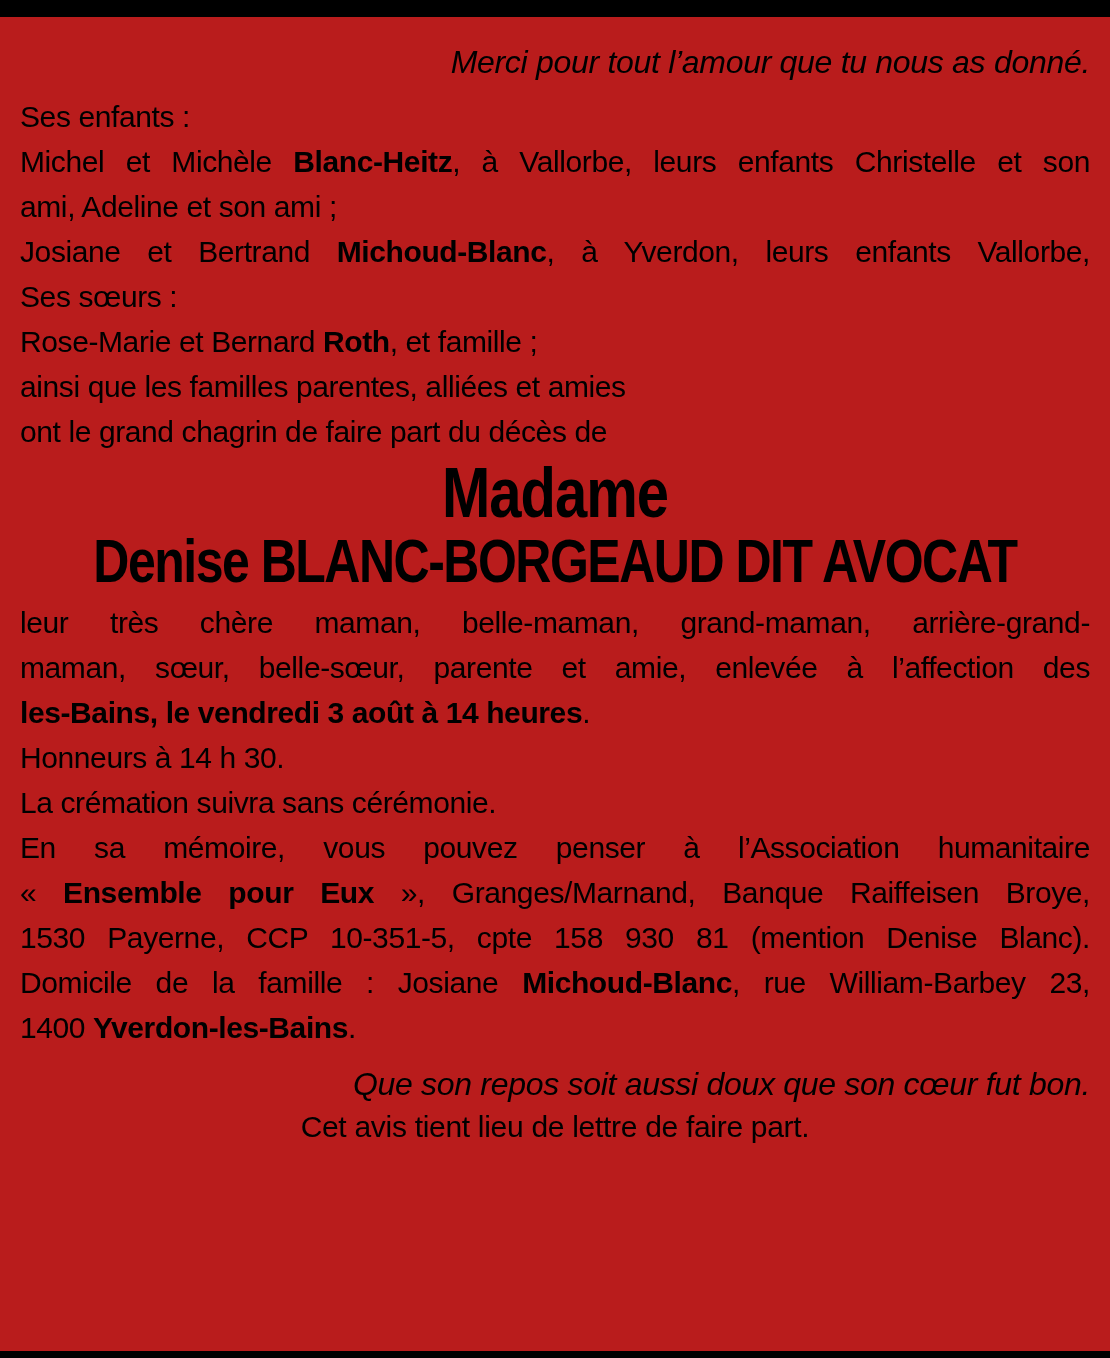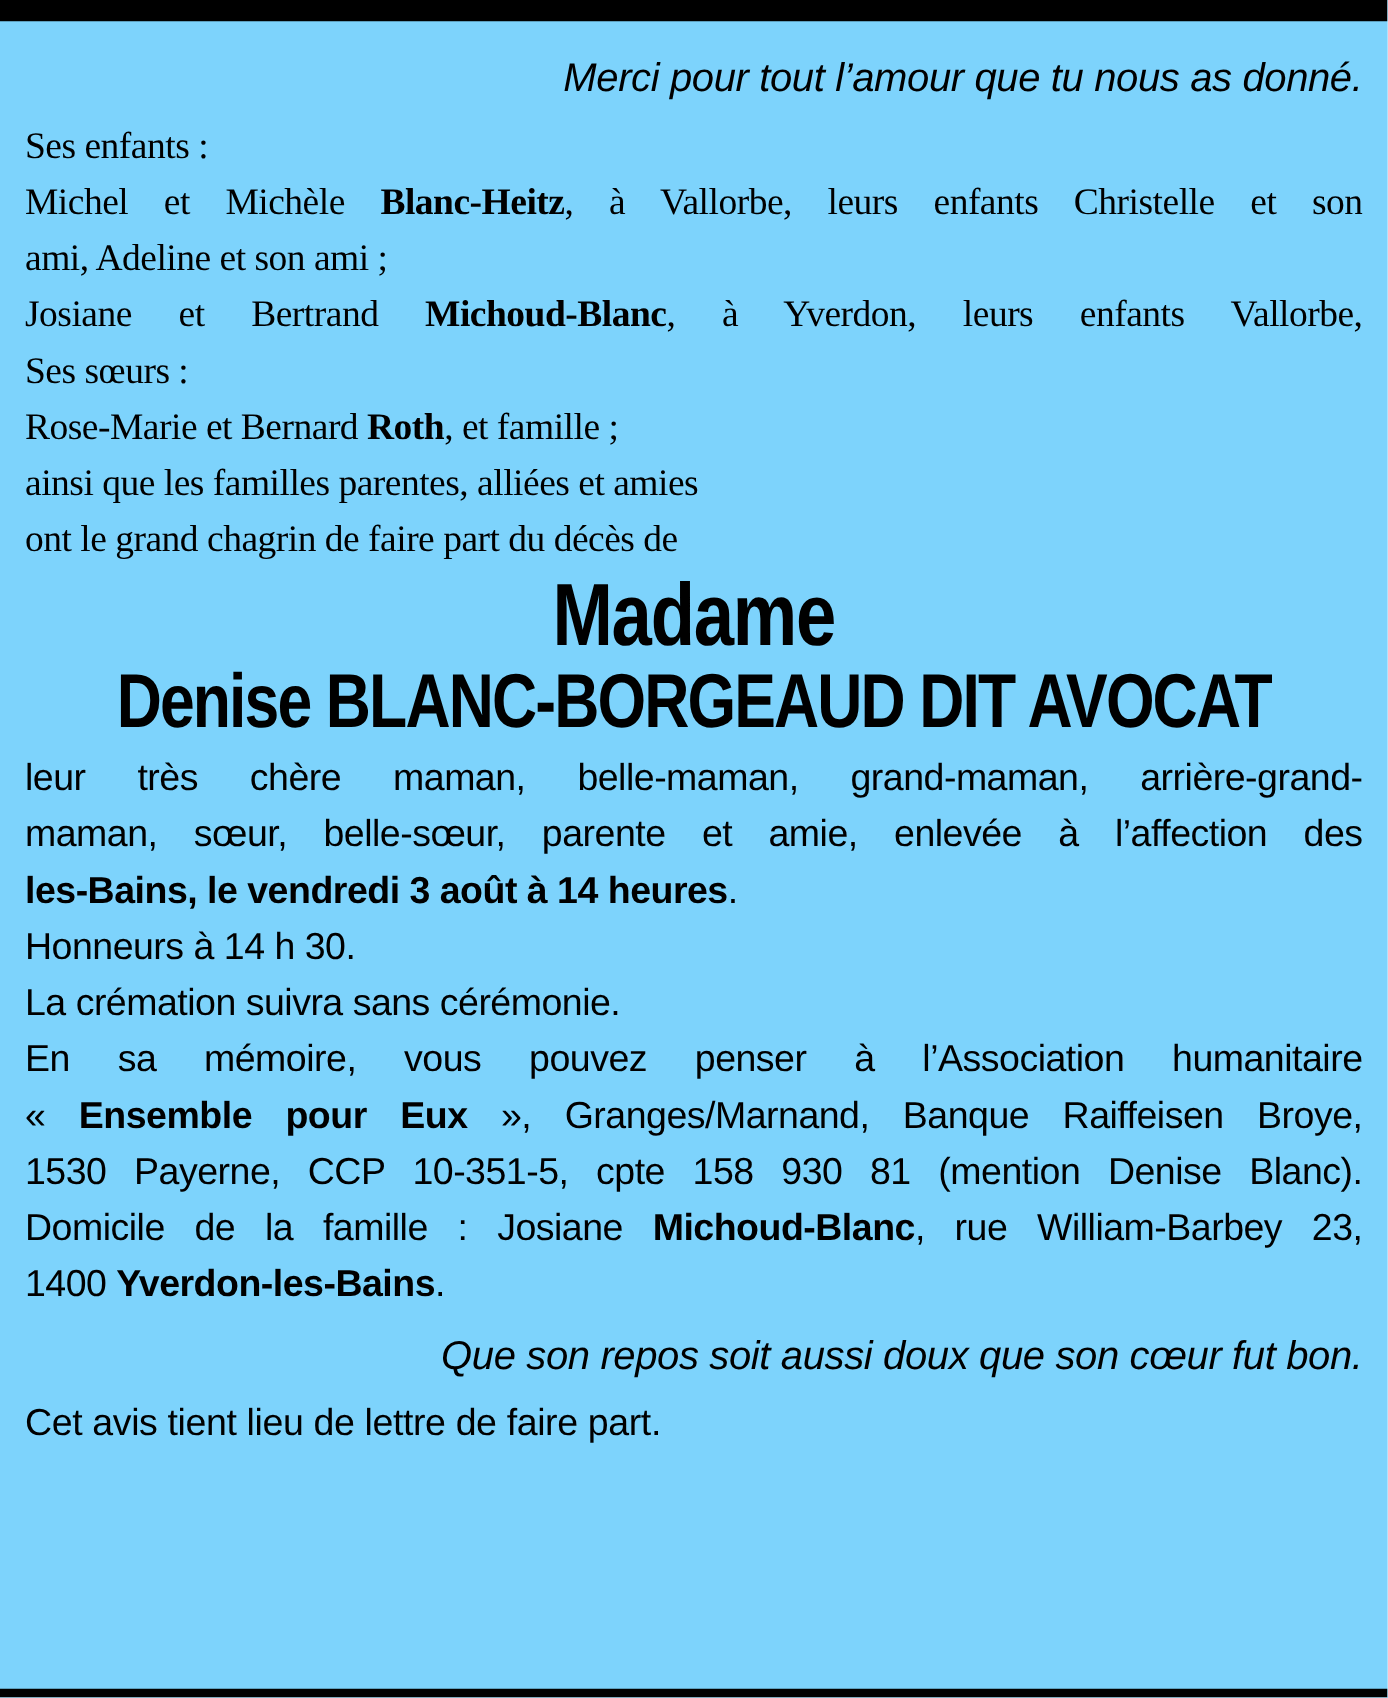--- a/index.html
+++ b/index.html
@@ -3,62 +3,62 @@
 <meta charset="utf-8">
 <style>
   html, body { margin: 0; padding: 0; }
   body {
     width: 1110px; height: 1358px;
     background: #ffffff;
     font-family: "Liberation Sans", sans-serif;
     color: #000000;
     overflow: hidden;
   }
-  .sheet { position: relative; width: 1110px; height: 1358px; background: #7dd3fc; }
+  .sheet { position: relative; width: 1110px; height: 1358px; background: #b91c1c; }
   .bar { position: absolute; left: 0; width: 1110px; background: #000000; }
   .bar.top { top: 0; height: 17px; }
   .bar.bottom { bottom: 0; height: 7px; }
   .content {
     position: absolute; top: 17px; left: 0;
     width: 1110px; box-sizing: border-box;
     padding: 0 20px;
   }
   .epigraph {
     font-style: italic;
     font-size: 32px;
     line-height: 40px;
     text-align: right;
     white-space: nowrap;
     letter-spacing: -0.3px;
   }
   .epigraph.top-quote { margin-top: 25px; }
   .epigraph.bottom-quote { margin-top: 14px; }
   .body-block { font-size: 30px; line-height: 45px; letter-spacing: -0.4px; }
-  .body-block.first { margin-top: 12px; font-family: Liberation Serif, serif; }
+  .body-block.first { margin-top: 12px; }
   .body-block.second { margin-top: 8px; }
   .line { white-space: nowrap; overflow: hidden; }
   .line.just { text-align: justify; text-align-last: justify; }
   .b { font-weight: bold; }
   .title1 {
     margin: 4px 0 0 0;
     font-size: 58px; line-height: 70px; font-weight: bold;
     text-align: center; letter-spacing: -1px;
     transform: scaleY(1.22);
   }
   .title2 {
     margin: 2px 0 0 0;
     font-size: 50px; line-height: 62px; font-weight: bold;
     text-align: center; letter-spacing: -1.5px;
     white-space: nowrap;
     transform: scaleY(1.22);
   }
   .closing {
-    margin-top: 16px;
+    margin-top: 4px;
     font-size: 30px; line-height: 38px;
-    text-align: left;
+    text-align: center;
     letter-spacing: -0.3px;
   }
 </style>
 </head>
 <body>
 
 <div class="sheet">
   <div class="bar top"></div>
 
   <div class="content">

